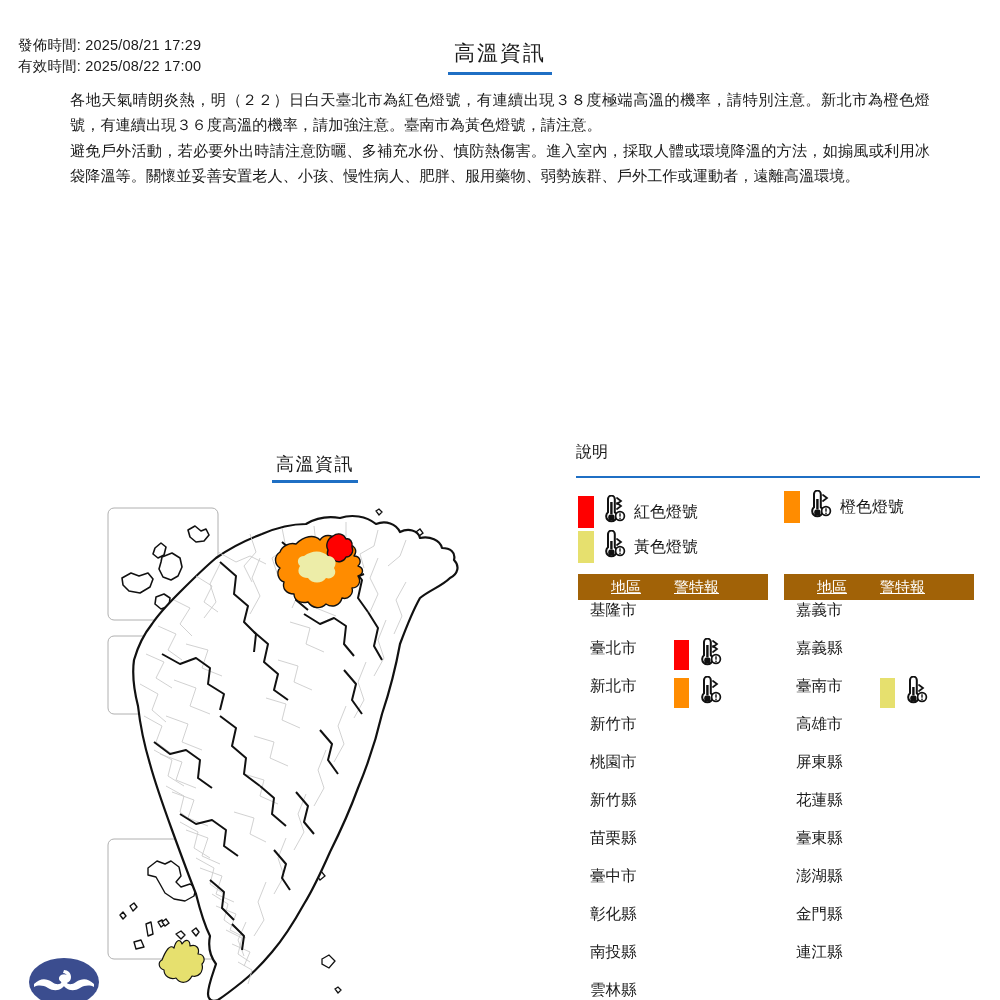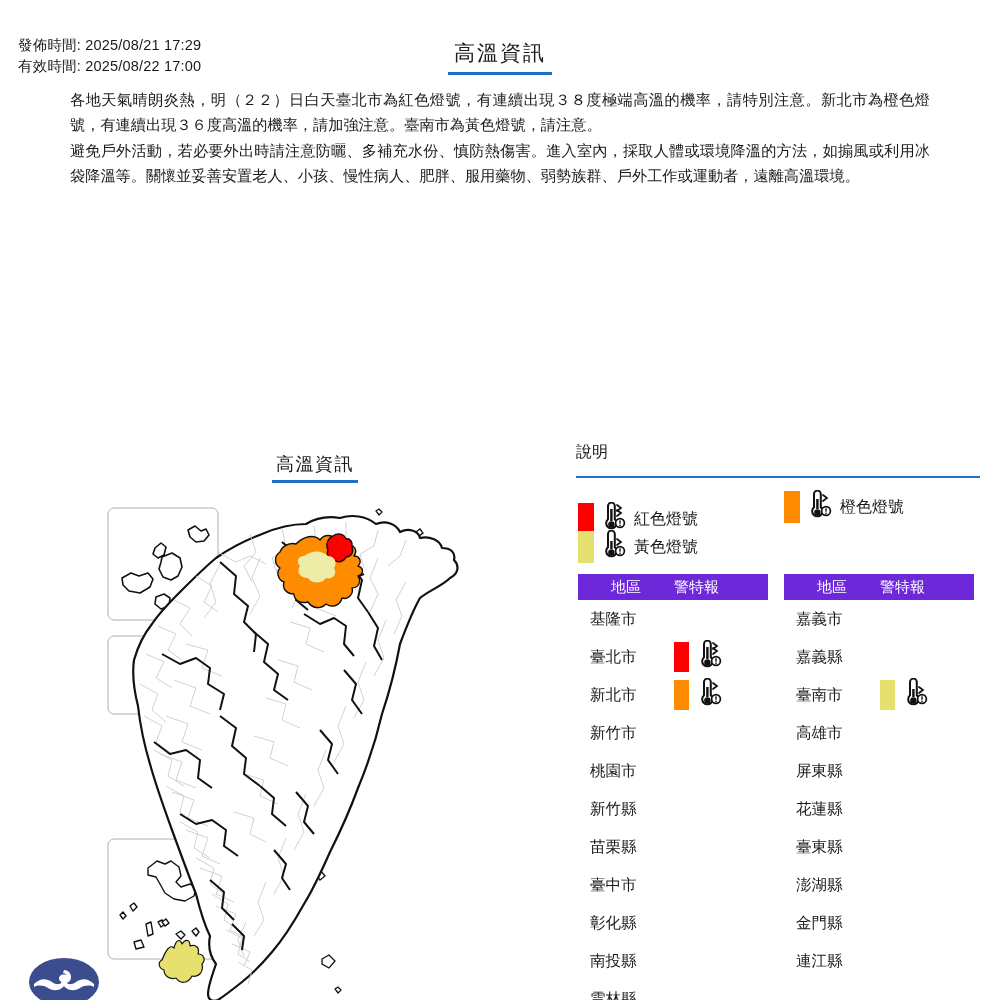--- a/index.html
+++ b/index.html
@@ -54,40 +54,40 @@
   .logo { position: absolute; left: 28px; top: 930px; width: 72px; height: 56px; }
 
   
   .panel { position: absolute; left: 576px; top: 418px; width: 404px; }
 
   .panel-head { font-size: 16px; padding-bottom: 12px; }
   .panel-rule { height: 2px; background: #1f6fc4; width: 404px; margin-top: 1px; }
 
   .legend { margin-top: 12px; position: relative; height: 78px; }
   .legend-item { position: absolute; display: flex; align-items: center; }
-  .legend-item.i0 { left: 2px;   top: 12px; }
+  .legend-item.i0 { left: 2px;   top: 5px; }
   .legend-item.i1 { left: 208px; top: 0px; }
   .legend-item.i2 { left: 2px;   top: 40px; }
   .swatch { width: 16px; height: 32px; flex: none; }
   .thermo { margin-left: 6px; flex: none; }
   .legend-label { margin-left: 8px; font-size: 16px; white-space: nowrap; }
 
   
   .tables { position: relative; margin-top: 6px; }
   .tbl { position: absolute; top: 0; width: 190px; }
   .tbl.left  { left: 2px; }
   .tbl.right { left: 208px; }
   .thead {
-    background: #6d28d9; color: #ffffff;
-    display: flex; height: 26px; align-items: center;
+    background: #a16207; color: #ffffff;
+    display: flex; height: 26px; align-items: center; text-decoration: underline;
   }
   .th-region  { width: 96px; text-align: center; font-size: 15px; }
   .th-warning { width: 94px; text-align: left; font-size: 15px; }
   .trow {
-    display: flex; align-items: center; height: 38px;
+    display: flex; align-items: flex-start; height: 38px;
   }
   .td-region { width: 96px; padding-left: 12px; font-size: 15.5px; white-space: nowrap; }
   .td-warning { width: 94px; display: flex; align-items: center; }
   .td-warning .swatch { width: 15px; height: 30px; }
   .td-warning .thermo { margin-left: 7px; }
 </style>
 </head>
 <body>
 
 <div id="page">

